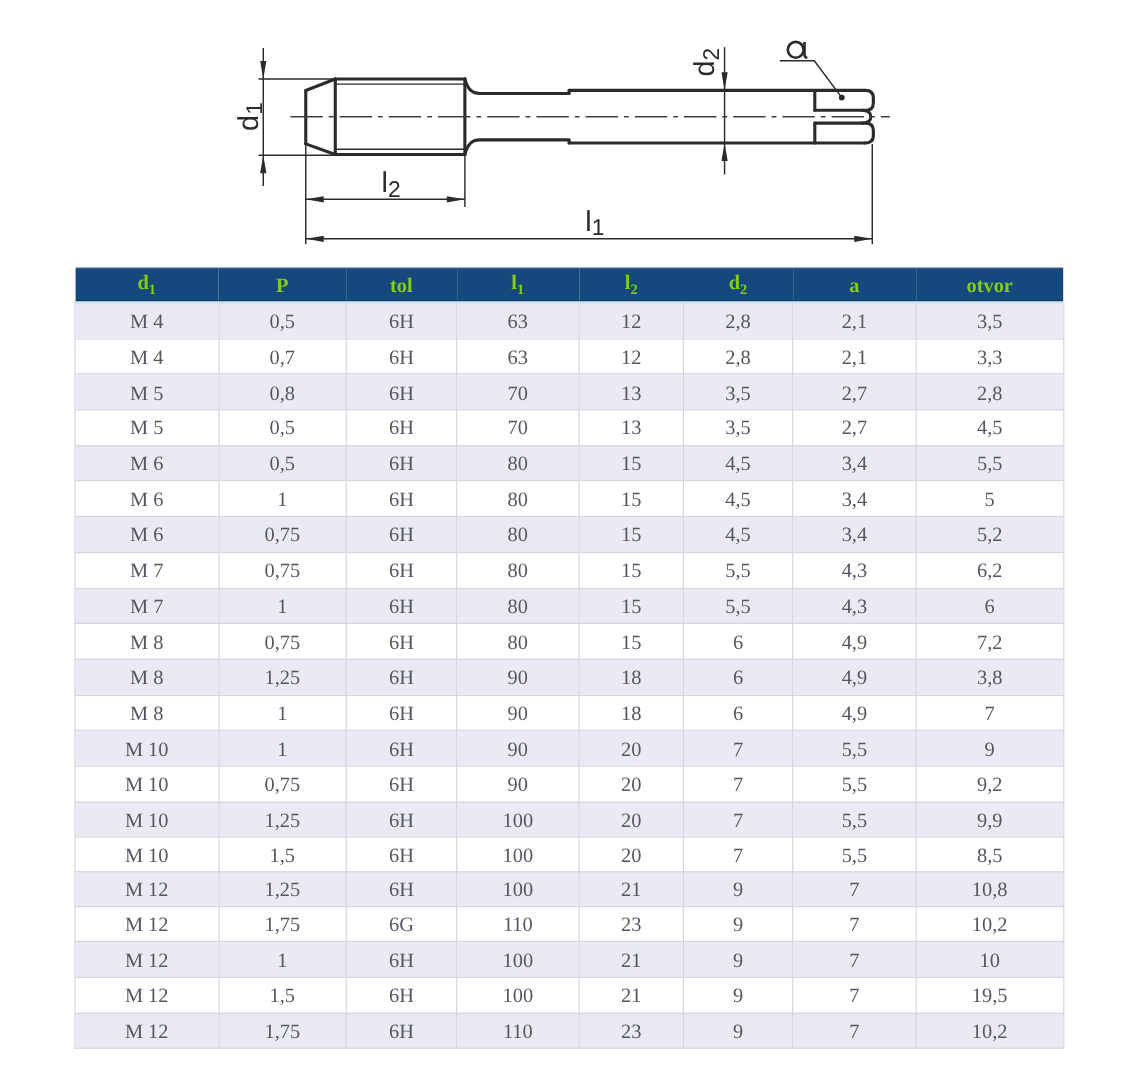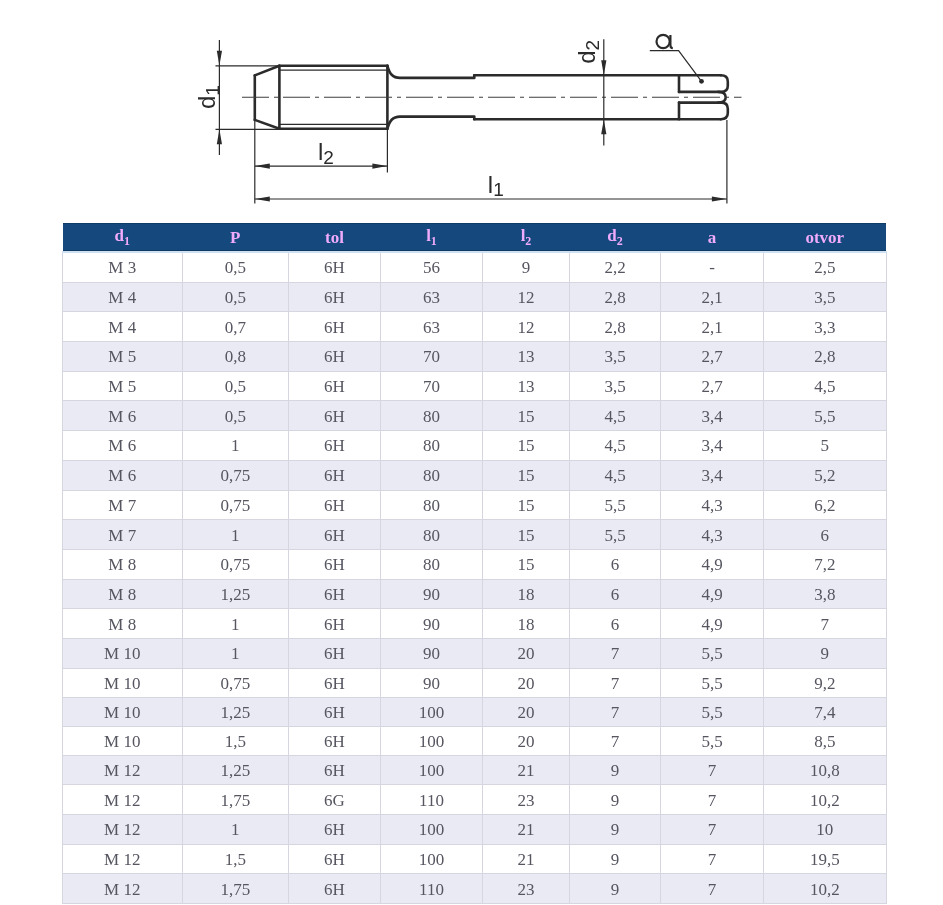--- a/index.html
+++ b/index.html
@@ -1,20 +1,20 @@
 <!DOCTYPE html>
 <html><head>
 <meta charset="utf-8">
 <style>
   html,body{margin:0;padding:0;background:#ffffff;}
   body{width:943px;height:905px;position:relative;font-family:"Liberation Sans",sans-serif;}
   #draw{position:absolute;left:0;top:0;}
   table.t{position:absolute;left:62px;top:223px;width:824px;border-collapse:collapse;table-layout:fixed;
     font-family:"Liberation Serif",serif;font-size:17px;color:#555660;}
-  table.t th{background:#15497e;color:#f0abfc;font-weight:bold;height:25px;border:none;border-top:1px solid #0f3c69;border-bottom:2px solid #cfe0f0;font-size:17px;box-shadow:inset 0 -1px #0d3a63;}
+  table.t th{background:#15497e;color:#84cc16;font-weight:bold;height:25px;border:none;border-top:1px solid #0f3c69;border-bottom:2px solid #cfe0f0;font-size:17px;box-shadow:inset 0 -1px #0d3a63;}
   table.t td{height:26.7px;text-align:center;border:1px solid #d6d6e0;padding:2px 0 0 0;}
   table.t tr.a td{background:#ffffff;}
   table.t tr.b td{background:#e9eaf4;}
   sub.h{font-size:12px;}
   tr.s td{height:26px !important;}
 </style>
 </head>
 <body>
 <svg id="draw" width="943" height="220" viewBox="0 0 943 220">
   <g stroke="#2b2b2b" fill="none" stroke-width="2.6" stroke-linejoin="round" stroke-linecap="round">
@@ -117,30 +117,20 @@
       <tr>
     <th>d<sub class="h">1</sub></th>
         <th>P</th>
         <th>tol</th>
         <th>l<sub class="h">1</sub></th>
     <th>l<sub class="h">2</sub></th>
         <th>d<sub class="h">2</sub></th>
         <th>a</th>
         <th>otvor</th>
   </tr>
-  <tr class="a">
-        <td>M 3</td>
-        <td>0,5</td>
-        <td>6H</td>
-        <td>56</td>
-        <td>9</td>
-        <td>2,2</td>
-        <td>-</td>
-        <td>2,5</td>
-      </tr>
   <tr class="b">
         <td>M 4</td>
         <td>0,5</td>
         <td>6H</td>
         <td>63</td>
         <td>12</td>
         <td>2,8</td>
         <td>2,1</td>
         <td>3,5</td>
       </tr>
@@ -275,21 +265,21 @@
         <td>9,2</td>
       </tr>
   <tr class="b s">
         <td>M 10</td>
         <td>1,25</td>
         <td>6H</td>
         <td>100</td>
         <td>20</td>
         <td>7</td>
         <td>5,5</td>
-        <td>7,4</td>
+        <td>9,9</td>
       </tr>
   <tr class="a s">
         <td>M 10</td>
         <td>1,5</td>
         <td>6H</td>
         <td>100</td>
         <td>20</td>
         <td>7</td>
         <td>5,5</td>
         <td>8,5</td>

